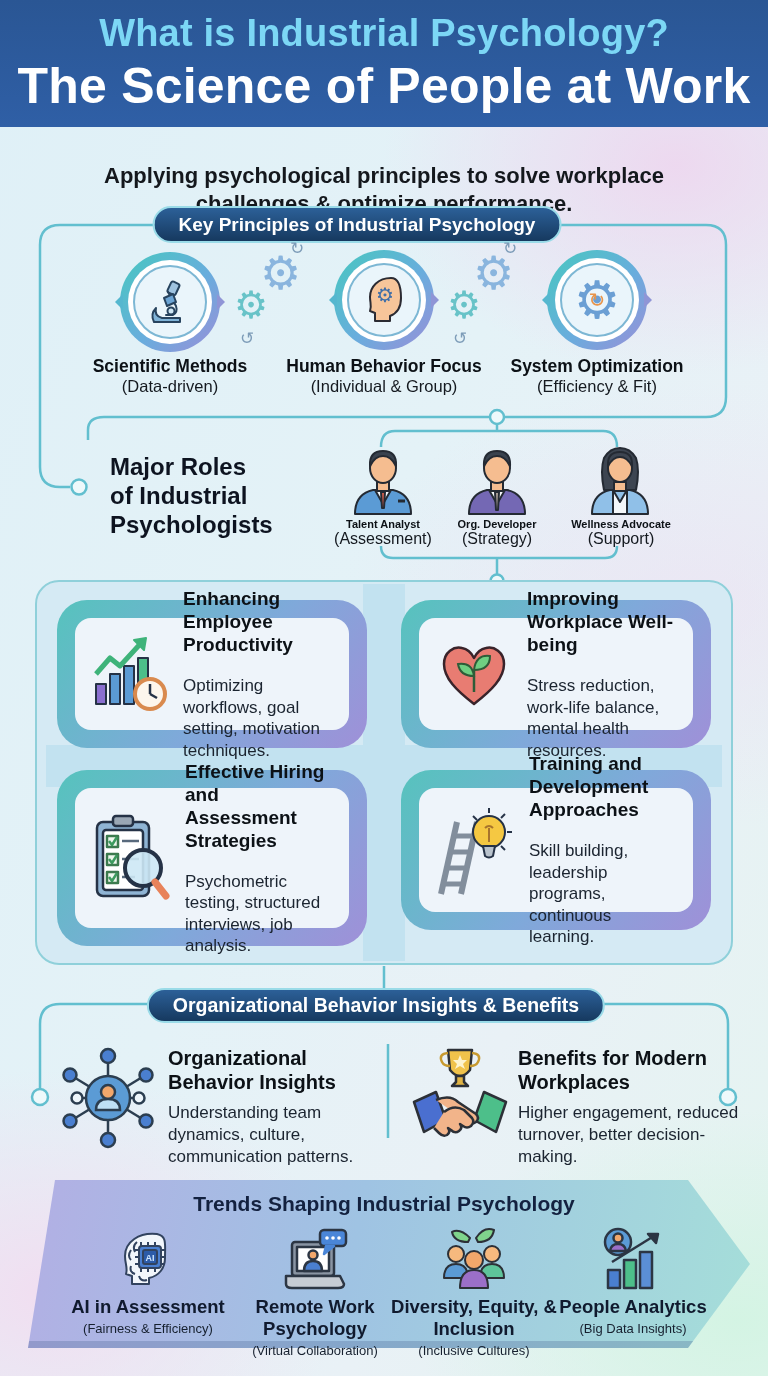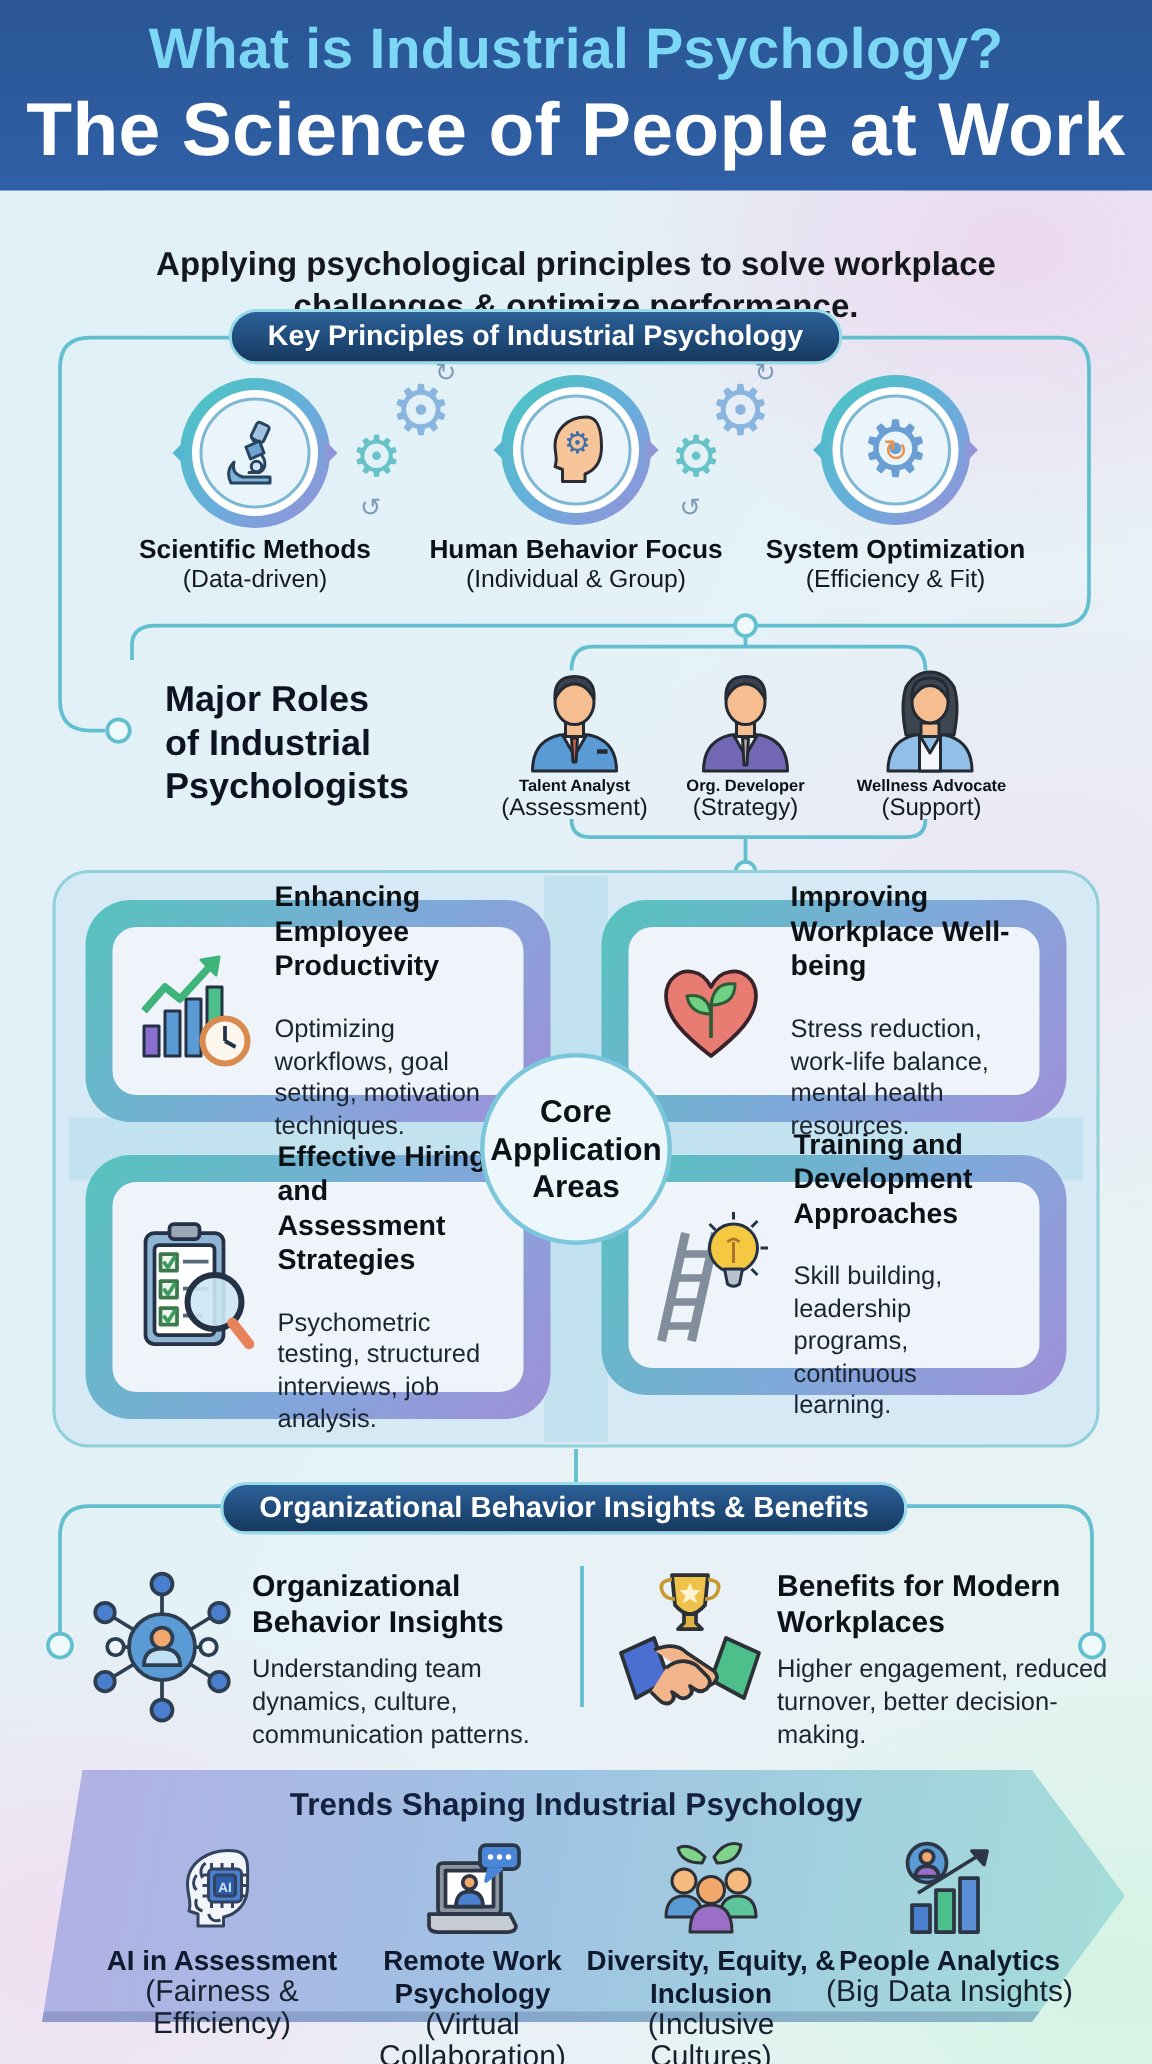--- a/index.html
+++ b/index.html
@@ -70,21 +70,21 @@
   .obbody{font-size:17px;color:#1b2430;line-height:22px;margin-top:8px;}
   
   .banner{left:28px;top:1180px;width:722px;height:168px;
      background:linear-gradient(100deg,#b2afe4 0%,#9fc3e3 45%,#a5ded9 100%);
      clip-path:polygon(27px 0%, 660px 0%, 722px 50%, 660px 100%, 0px 100%);}
   .banner::after{content:"";position:absolute;left:0;bottom:0;width:100%;height:7px;background:rgba(70,95,140,.28);}
   .btitle{left:384px;top:1192px;transform:translateX(-50%);font-size:21px;font-weight:bold;color:#13213f;white-space:nowrap;}
   .titem{top:1226px;text-align:center;transform:translateX(-50%);}
   .titem .ticon{height:66px;display:flex;align-items:flex-end;justify-content:center;}
   .titem .l1{font-size:18.5px;font-weight:bold;color:#101a2e;line-height:22px;margin-top:4px;}
-  .titem .l2{font-size:20px;color:#16202f;line-height:21px;}
+  .titem .l2{font-size:13px;color:#16202f;line-height:21px;}
   .gear{font-weight:normal;line-height:1;}
 </style>
 </head>
 <body>
 
 <div class="canvas">
 
   <svg class="connectors abs" viewBox="0 0 768 1376">
     <g fill="none" stroke="#62bfcf" stroke-width="2.5">
       <path d="M167 225 L60 225 Q40 225 40 245 L40 467 Q40 487 60 487 L70 487"></path>
@@ -324,25 +324,20 @@
           </g>
         </svg>
       </div>
       <div>
         <div class="tt">Training and Development Approaches</div>
         <div class="bd">Skill building, leadership programs, continuous learning.</div>
       </div>
     </div>
   </div>
 
-  <div class="abs corecircle">
-    <span>Core</span>
-    <span>Application</span>
-    <span>Areas</span>
-  </div>
 
   <div class="abs pill pill2">Organizational Behavior Insights &amp; Benefits</div>
 
   <div class="abs" style="left:58px;top:1046px;">
     <svg width="100" height="104" viewBox="0 0 100 104">
       <g stroke="#2c3e50" stroke-width="2.5">
         <line x1="50" y1="52" x2="50" y2="12"></line>
           <line x1="50" y1="52" x2="50" y2="92"></line>
         <line x1="50" y1="52" x2="14" y2="30"></line>
           <line x1="50" y1="52" x2="86" y2="30"></line>

